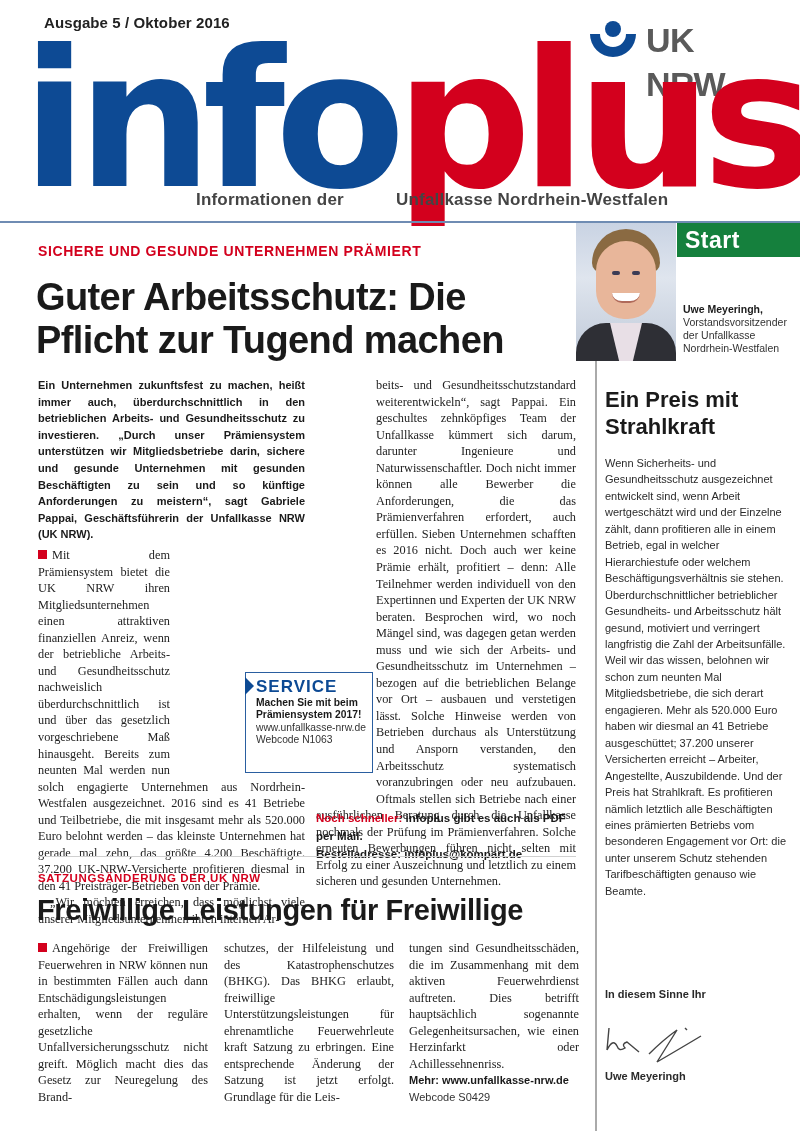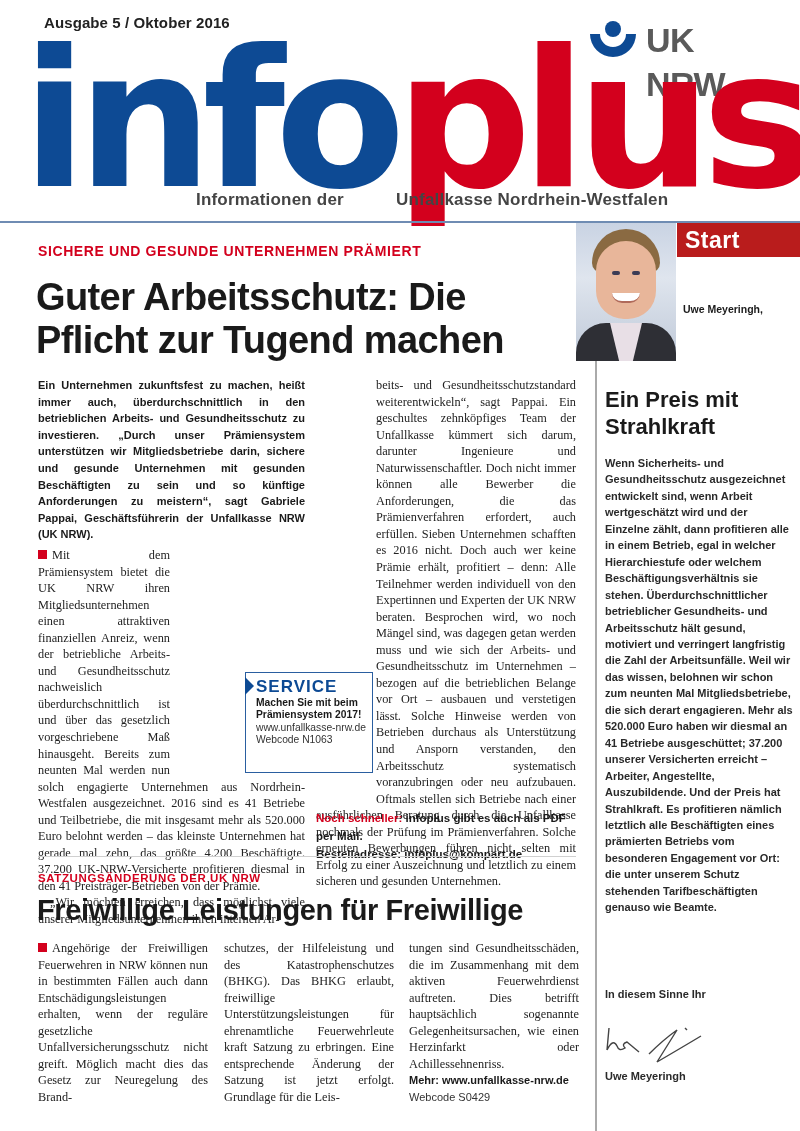--- a/index.html
+++ b/index.html
@@ -20,26 +20,26 @@
   .rule-top { left: 0; top: 221px; width: 800px; height: 2px; background: #6f8cb3; }
 
   
   .photo { left: 576px; top: 223px; width: 100px; height: 138px; background: linear-gradient(180deg, #c9d3e3 0%, #dfe5ee 40%, #bfc9d8 100%); overflow: hidden; }
   .photo .hair { position: absolute; left: 16px; top: 6px; width: 68px; height: 44px; border-radius: 34px 34px 10px 10px; background: #8a6a42; }
   .photo .face { position: absolute; left: 20px; top: 18px; width: 60px; height: 78px; border-radius: 30px 30px 28px 28px; background: #e8b69a; }
   .photo .smile { position: absolute; left: 36px; top: 70px; width: 28px; height: 10px; border-radius: 0 0 14px 14px; background: #fff; border-bottom: 2px solid #b06a5a; }
   .photo .eye { position: absolute; top: 48px; width: 8px; height: 4px; border-radius: 4px; background: #3c3c55; }
   .photo .suit { position: absolute; left: 0; top: 100px; width: 100px; height: 40px; background: #2e2f35; border-radius: 30px 30px 0 0; }
   .photo .shirt { position: absolute; left: 34px; top: 100px; width: 32px; height: 40px; background: #e8dfe6; clip-path: polygon(0 0, 100% 0, 70% 100%, 30% 100%); }
-  .start-tab { left: 677px; top: 223px; width: 123px; height: 34px; background: #b91c1c; color: #fff; font-size: 23px; font-weight: bold; padding-left: 8px; line-height: 34px; letter-spacing: 0.5px; }
+  .start-tab { left: 677px; top: 223px; width: 123px; height: 34px; background: #15803d; color: #fff; font-size: 23px; font-weight: bold; padding-left: 8px; line-height: 34px; letter-spacing: 0.5px; }
   .caption { left: 683px; top: 303px; width: 117px; font-size: 10.5px; line-height: 13px; color: #333; }
   .caption .name { font-weight: bold; color: #1a1a1a; display: block; }
   .vrule { left: 595px; top: 361px; width: 2px; height: 770px; background: #aaa; }
   .side-title { left: 605px; top: 386px; width: 190px; font-size: 22px; font-weight: bold; line-height: 27px; color: #1a1a1a; }
-  .side-body { left: 605px; top: 455px; width: 190px; font-size: 11px; line-height: 16.45px; font-weight: bold; color: #2a2a2a; }
+  .side-body { left: 605px; top: 455px; width: 190px; font-size: 11px; line-height: 16.45px; font-weight: normal; color: #2a2a2a; }
   .side-sign-lead { left: 605px; top: 988px; font-size: 11px; font-weight: bold; color: #2a2a2a; }
   .sig { left: 603px; top: 1018px; width: 110px; height: 48px; }
   .side-sign-name { left: 605px; top: 1070px; font-size: 11px; font-weight: bold; color: #2a2a2a; }
 
   
   .kicker { left: 38px; top: 243px; font-size: 14px; font-weight: bold; color: #d3001d; letter-spacing: 0.6px; }
   .headline { left: 36px; top: 276px; width: 540px; font-size: 38px; font-weight: bold; line-height: 43px; color: #1a1a1a; letter-spacing: -0.6px; }
   .lead { left: 38px; top: 377px; width: 267px; font-size: 11px; font-weight: bold; line-height: 16.6px; text-align: justify; color: #1a1a1a; }
   .body { font-family: "Liberation Serif", serif; font-size: 12.3px; line-height: 16.55px; text-align: justify; color: #222; }
   .col1 { left: 38px; top: 547px; width: 267px; }
@@ -91,20 +91,21 @@
   <div class="face"></div>
   <div class="eye" style="left:36px;"></div>
   <div class="eye" style="left:56px;"></div>
   <div class="smile"></div>
   <div class="suit"></div>
   <div class="shirt"></div>
 </div>
 <div class="abs start-tab">Start</div>
 <div class="abs caption">
   <span class="name">Uwe Meyeringh,</span>
+  <span>Vorstandsvorsitzender der Unfallkasse Nordrhein-Westfalen</span>
 </div>
 <div class="abs vrule"></div>
 <div class="abs side-title">Ein Preis mit Strahlkraft</div>
 <div class="abs side-body">Wenn Sicherheits- und Gesundheitsschutz ausgezeichnet entwickelt sind, wenn Arbeit wertgeschätzt wird und der Einzelne zählt, dann profitieren alle in einem Betrieb, egal in welcher Hierarchiestufe oder welchem Beschäftigungsverhältnis sie stehen. Überdurchschnittlicher betrieblicher Gesundheits- und Arbeitsschutz hält gesund, motiviert und verringert langfristig die Zahl der Arbeitsunfälle. Weil wir das wissen, belohnen wir schon zum neunten Mal Mitgliedsbetriebe, die sich derart engagieren. Mehr als 520.000 Euro haben wir diesmal an 41 Betriebe ausgeschüttet; 37.200 unserer Versicherten erreicht – Arbeiter, Angestellte, Auszubildende. Und der Preis hat Strahlkraft. Es profitieren nämlich letztlich alle Beschäftigten eines prämierten Betriebs vom besonderen Engagement vor Ort: die unter unserem Schutz stehenden Tarifbeschäftigten genauso wie Beamte.</div>
 <div class="abs side-sign-lead">In diesem Sinne Ihr</div>
 <svg class="abs sig" viewBox="0 0 110 48">
   <path d="M6 10 L4 32 M4 32 Q10 20 14 28 Q16 34 22 30 Q18 26 24 24 L36 34" stroke="#444" stroke-width="1.4" fill="none"></path>
   <path d="M46 36 Q60 22 74 12 L54 44 Q78 30 98 18" stroke="#444" stroke-width="1.4" fill="none"></path>
   <path d="M82 10 L84 12" stroke="#444" stroke-width="1.4"></path>
 </svg>

